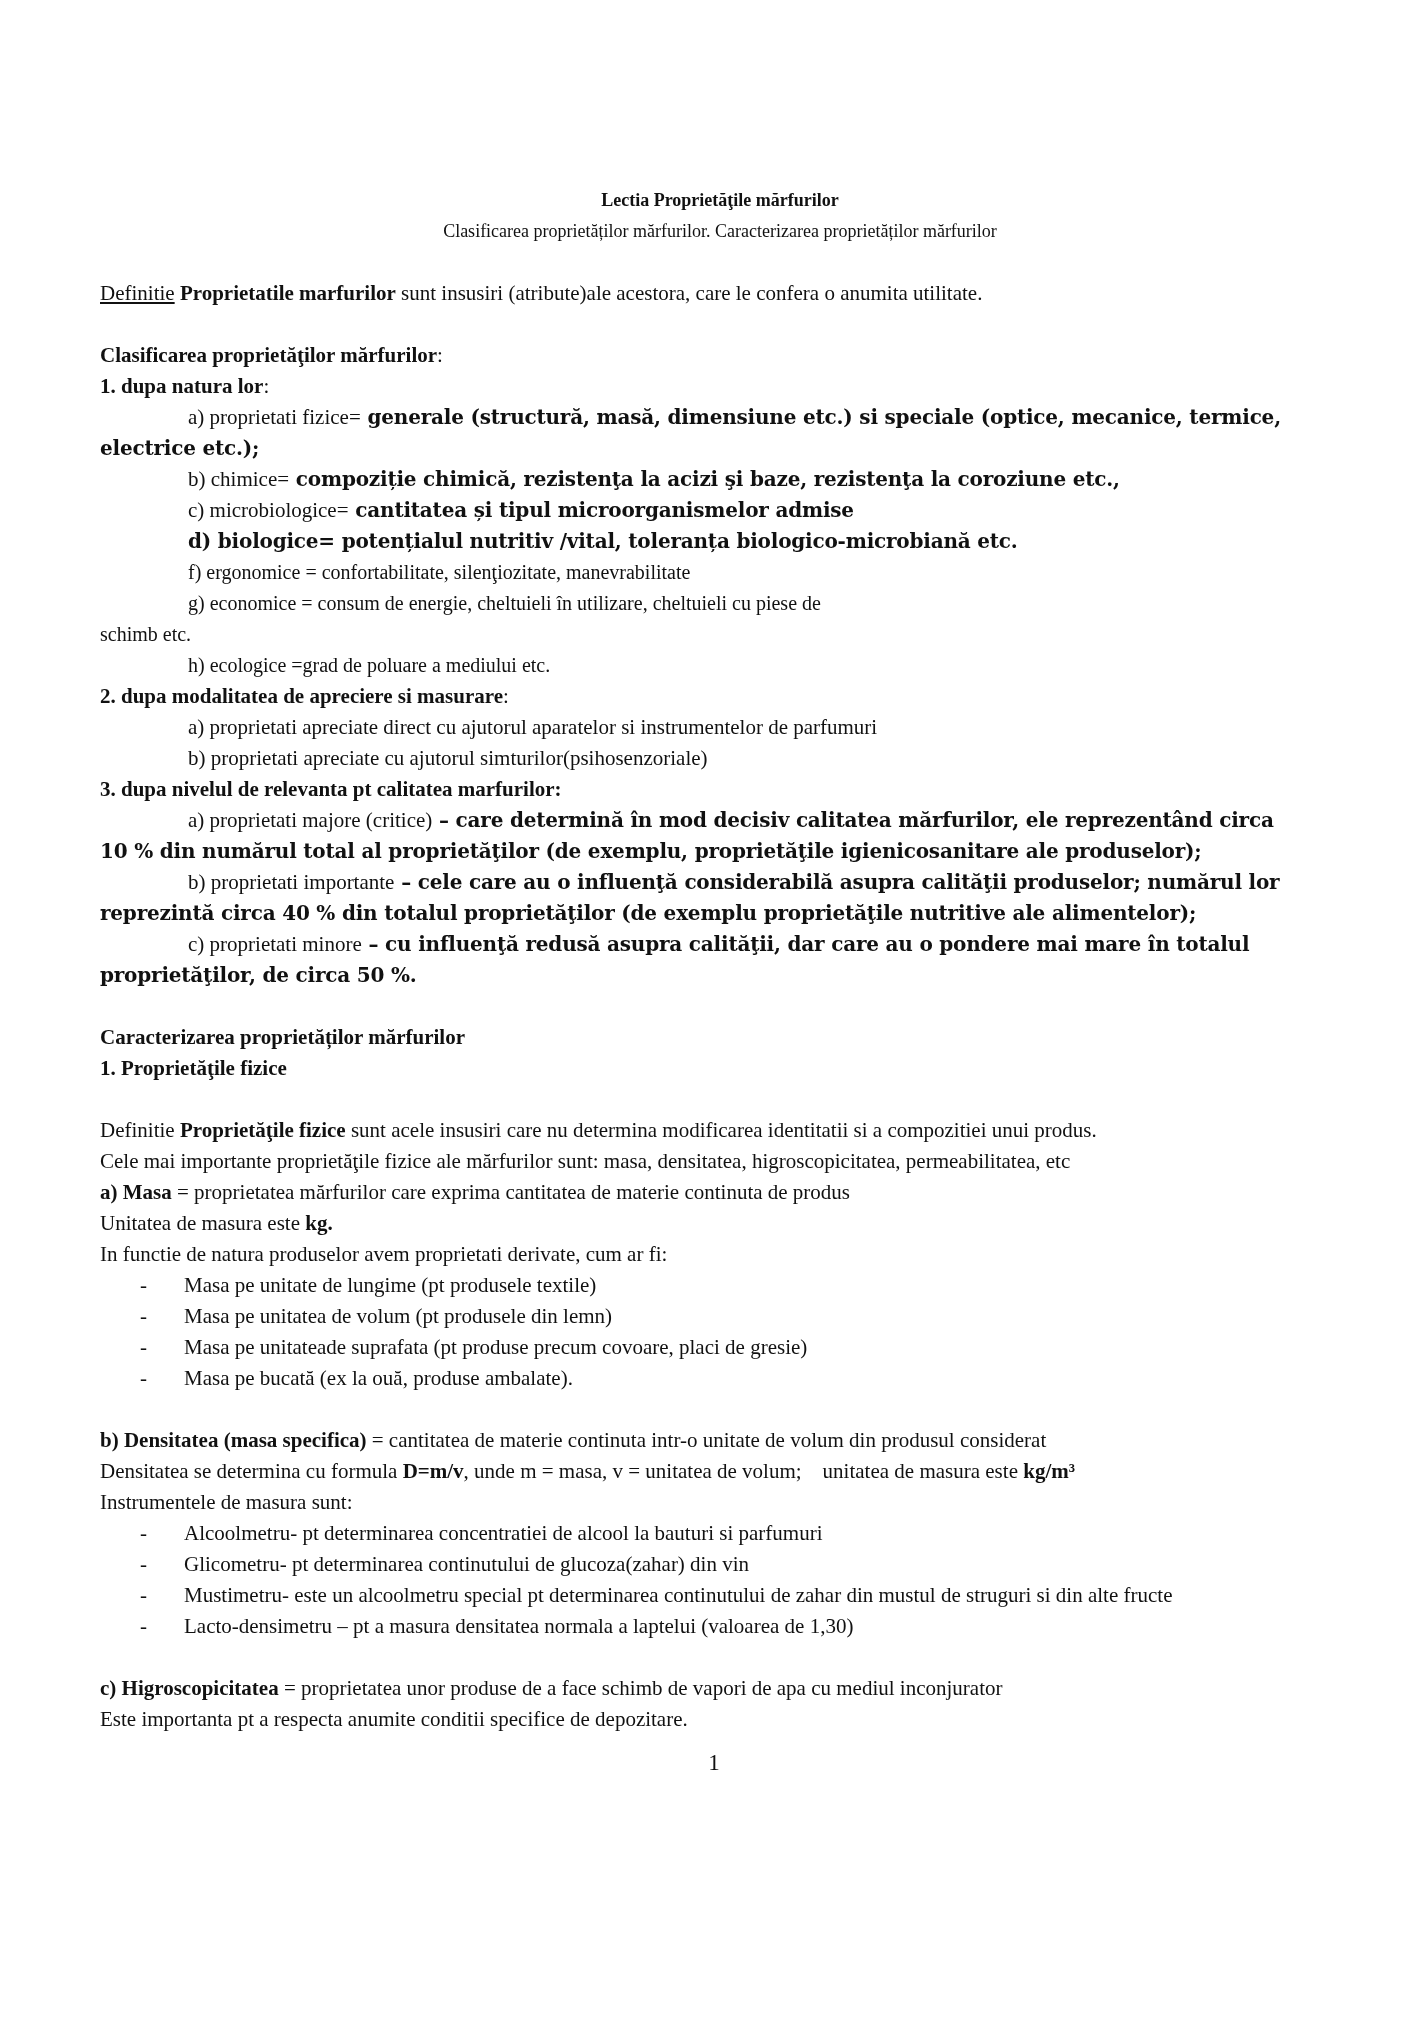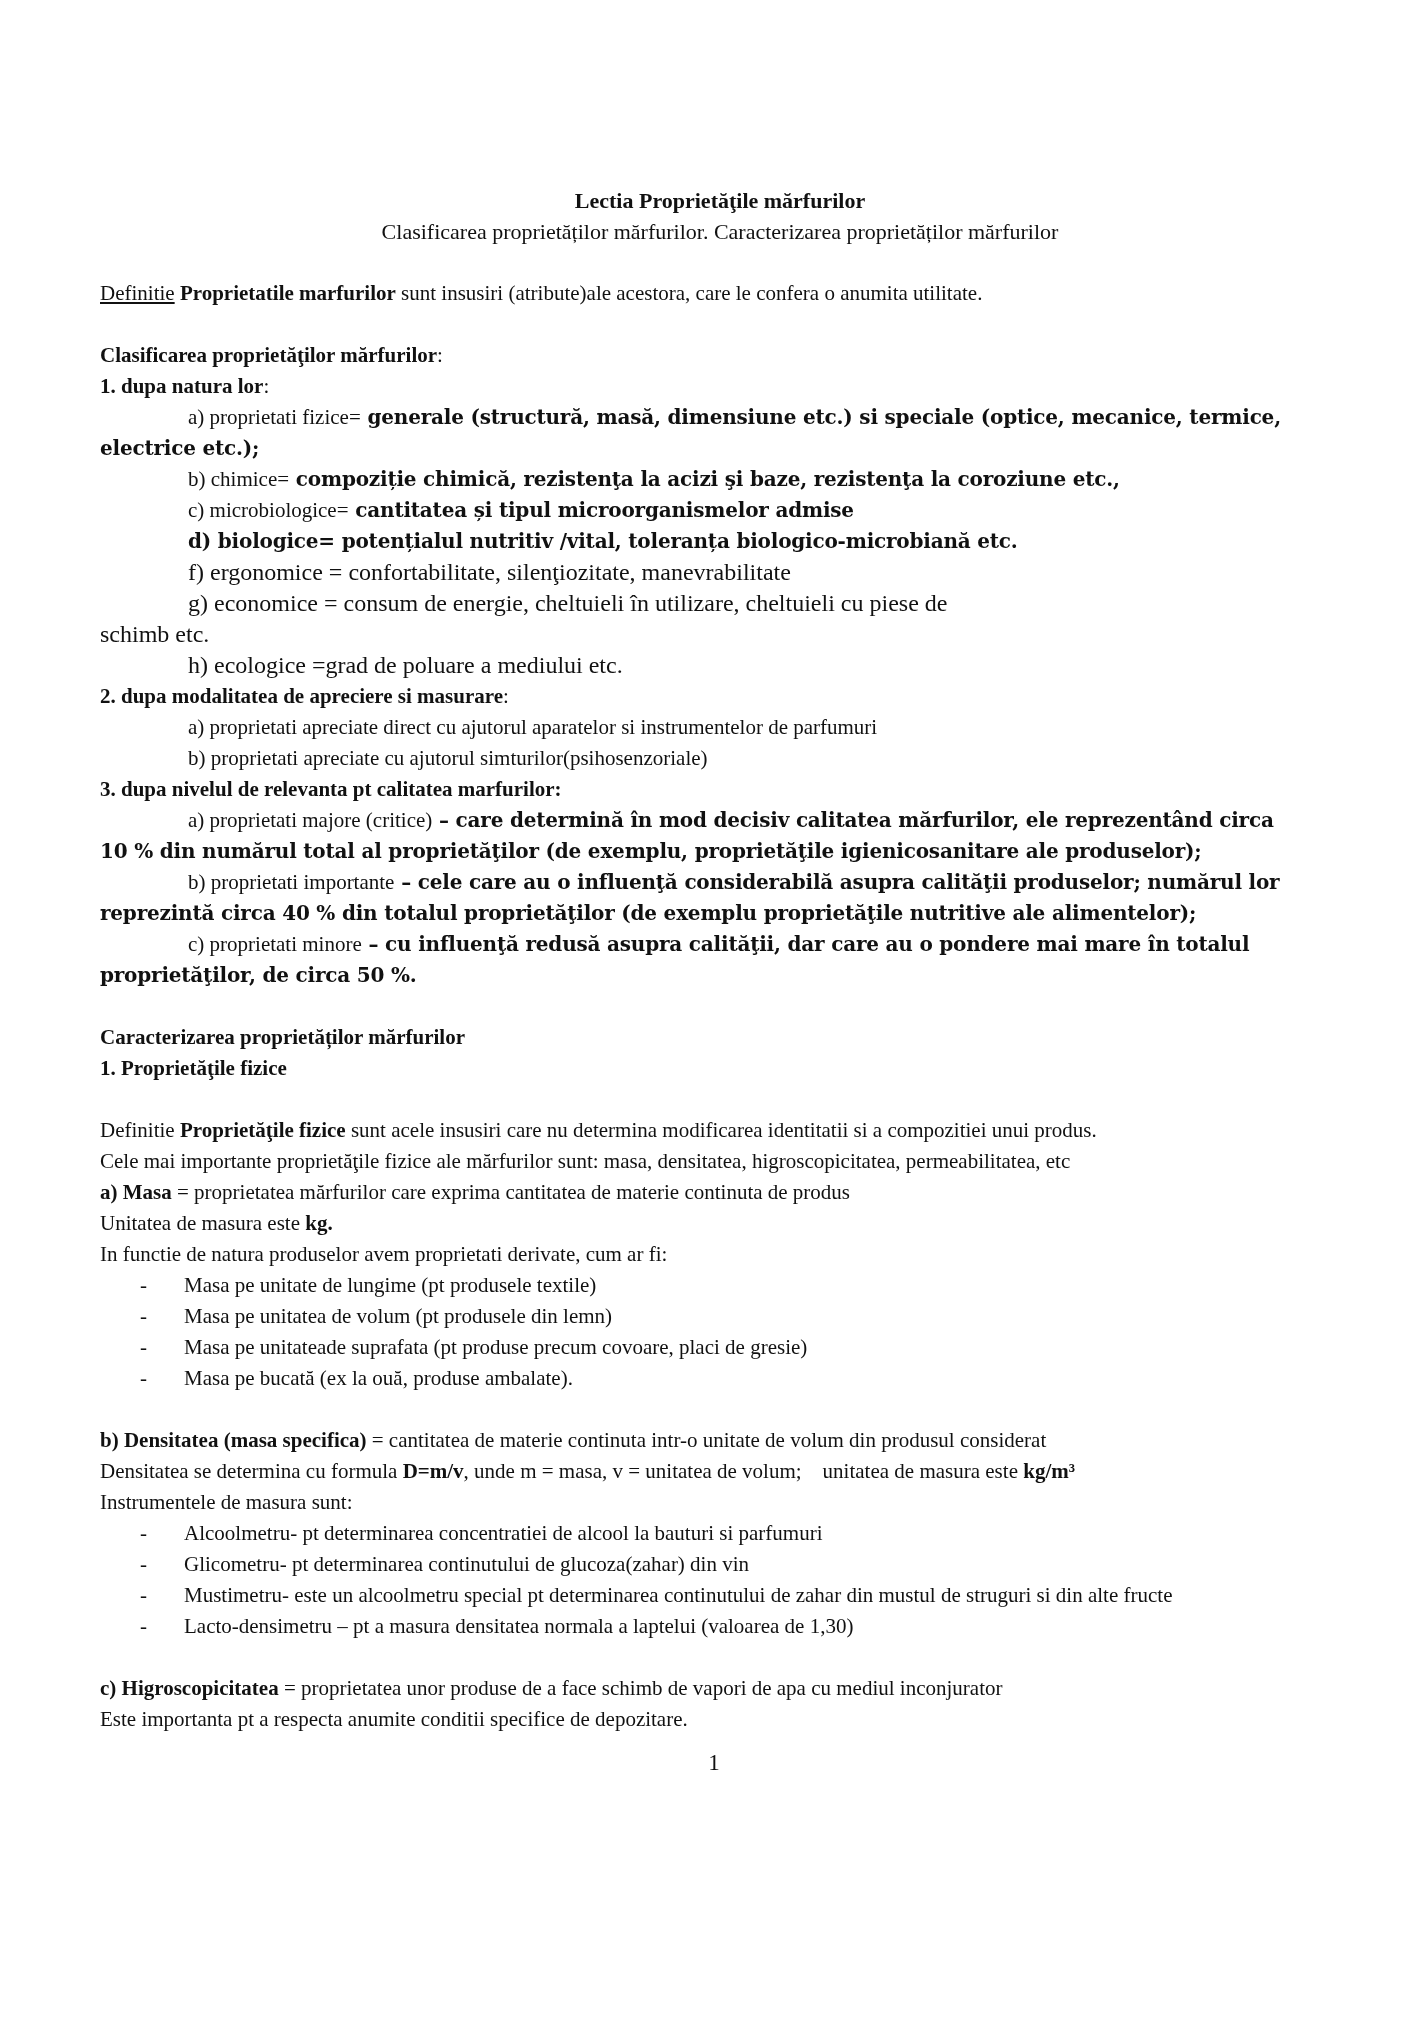--- a/index.html
+++ b/index.html
@@ -22,26 +22,26 @@
       width: 1240px;
       font-size: 21px;
       line-height: 31px;
     }
     .line { white-space: nowrap; }
     .center { text-align: center; }
     .b { font-weight: bold; }
     .u { text-decoration: underline; }
     .ind { padding-left: 88px; }
     .big { font-family: "DejaVu Serif", serif; font-size: 20px; letter-spacing: -0.2px; font-weight: bold; }
-    .big2 { font-size: 24px; }
+    .big2 { font-size: 20px; }
     .gap { height: 31px; }
     .list { margin: 0; padding: 0; list-style: none; }
     .list li { position: relative; padding-left: 84px; }
     .list li .dash { position: absolute; left: 40px; top: 0; }
-    .title { font-size: 22px; }
+    .title { font-size: 18px; }
     .pagenum { position: absolute; left: 0; width: 1428px; top: 1750px; text-align: center; font-size: 23px; }
     .para-wrap { white-space: normal; }
   </style>
 </head>
 <body>
 
 <div class="page">
 
   <div class="line center b title">Lectia Proprietăţile mărfurilor</div>
   <div class="line center title">Clasificarea proprietăților mărfurilor. Caracterizarea proprietăților mărfurilor</div>

